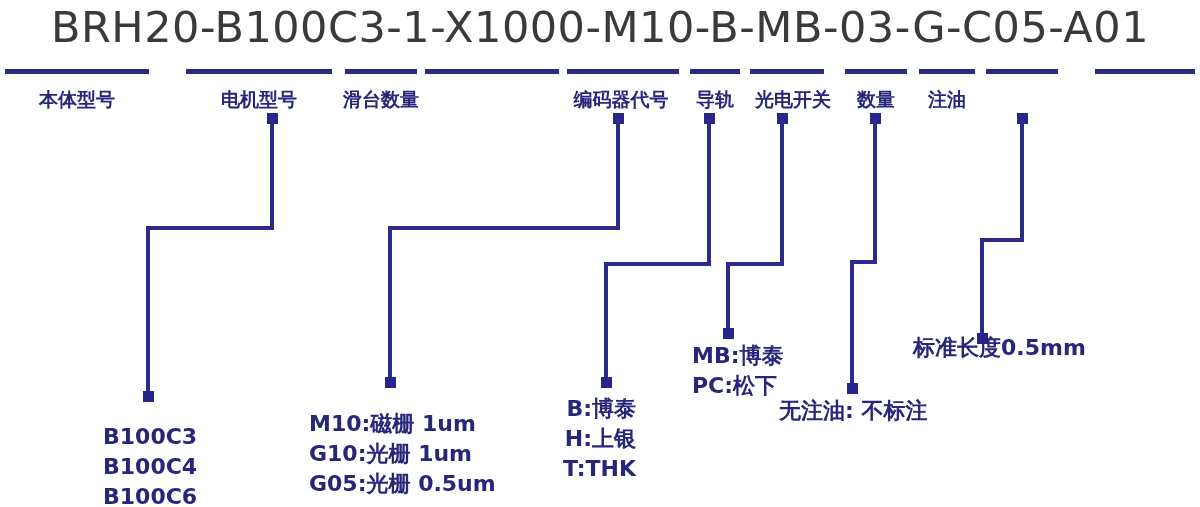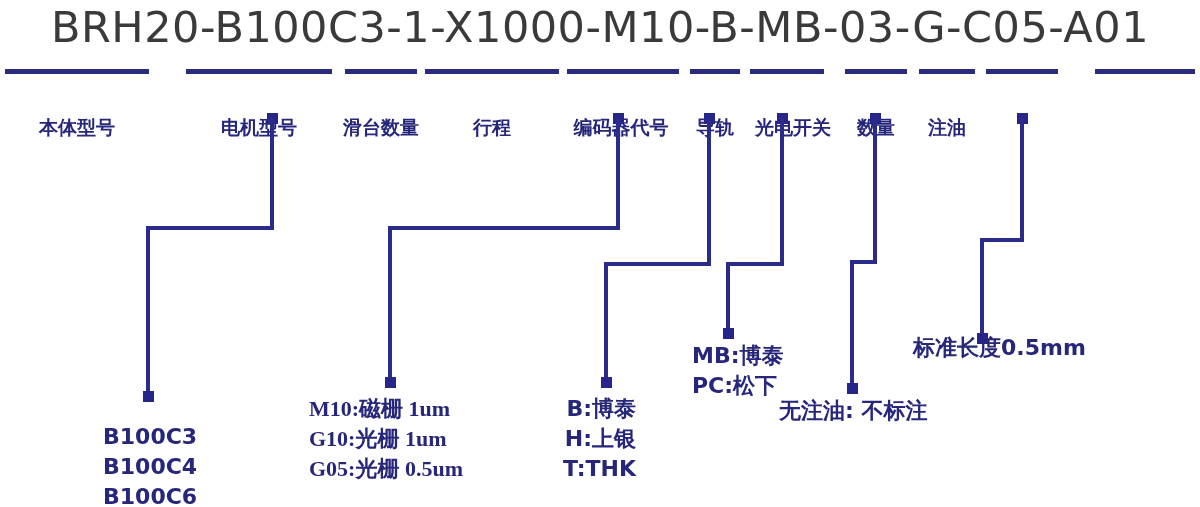--- a/index.html
+++ b/index.html
@@ -36,21 +36,20 @@
   
   .field-label{
     position:absolute;
     top:87px;
     font-size:19px;
     font-weight:bold;
     color:#26267a;
     white-space:nowrap;
     text-align:center;
     font-family:"DejaVu Sans","Liberation Sans",sans-serif;
-    margin-top:28px;
   }
 
   
   .conn-v{position:absolute;width:4px;background:#2b2b8c;}
   .conn-h{position:absolute;height:4px;background:#2b2b8c;}
   .conn-dot{position:absolute;width:11px;height:11px;background:#25258a;}
 
   
   .opt-block{
     position:absolute;
@@ -78,21 +77,20 @@
   <div class="seg-bar" style="left:690px;width:50px;"></div>
   <div class="seg-bar" style="left:750px;width:74px;"></div>
   <div class="seg-bar" style="left:845px;width:62px;"></div>
   <div class="seg-bar" style="left:919px;width:56px;"></div>
   <div class="seg-bar" style="left:986px;width:72px;"></div>
   <div class="seg-bar" style="left:1095px;width:100px;"></div>
 
   <div class="field-label" style="left:5px;width:144px;">本体型号</div>
   <div class="field-label" style="left:186px;width:146px;">电机型号</div>
   <div class="field-label" style="left:333px;width:96px;">滑台数量</div>
-  <div class="field-label" style="left:425px;width:134px;">行程</div>
   <div class="field-label" style="left:558px;width:126px;">编码器代号</div>
   <div class="field-label" style="left:686px;width:58px;">导轨</div>
   <div class="field-label" style="left:745px;width:96px;">光电开关</div>
   <div class="field-label" style="left:845px;width:62px;">数量</div>
   <div class="field-label" style="left:919px;width:56px;">注油</div>
 
   <div class="conn-dot" style="left:267px;top:113px;"></div>
   <div class="conn-v" style="left:270px;top:118px;height:112px;"></div>
   <div class="conn-h" style="left:146px;top:226px;width:128px;"></div>
   <div class="conn-v" style="left:146px;top:226px;height:170px;"></div>
@@ -127,21 +125,21 @@
   <div class="conn-h" style="left:980px;top:238px;width:44px;"></div>
   <div class="conn-v" style="left:980px;top:238px;height:100px;"></div>
   <div class="conn-dot" style="left:977px;top:333px;"></div>
 
   <div class="opt-block" style="left:103px;top:422px;">
     <div>B100C3</div>
     <div>B100C4</div>
     <div>B100C6</div>
   </div>
 
-  <div class="opt-block" style="left:309px;top:394px;font-family:Liberation Serif, serif;">
+  <div class="opt-block" style="left:309px;top:409px;">
     <div>M10:磁栅 1um</div>
     <div>G10:光栅 1um</div>
     <div>G05:光栅 0.5um</div>
   </div>
 
   <div class="opt-block" style="left:563px;top:394px;text-align:right;">
     <div>B:博泰</div>
     <div>H:上银</div>
     <div>T:THK</div>
   </div>

